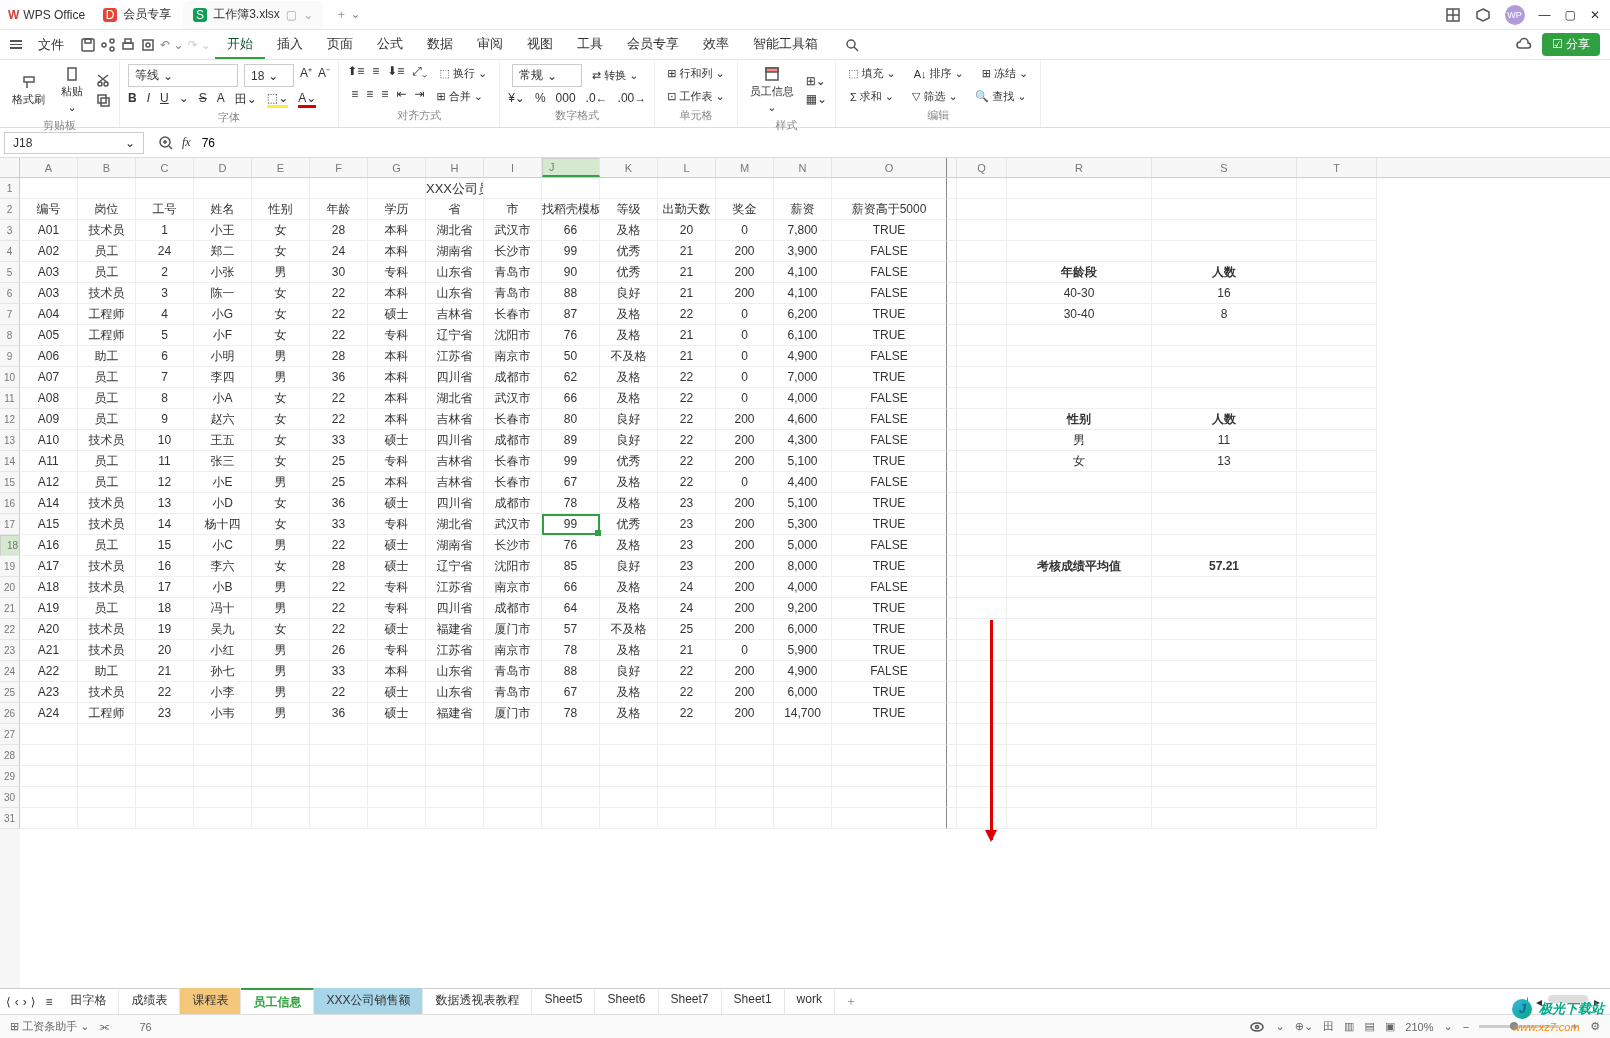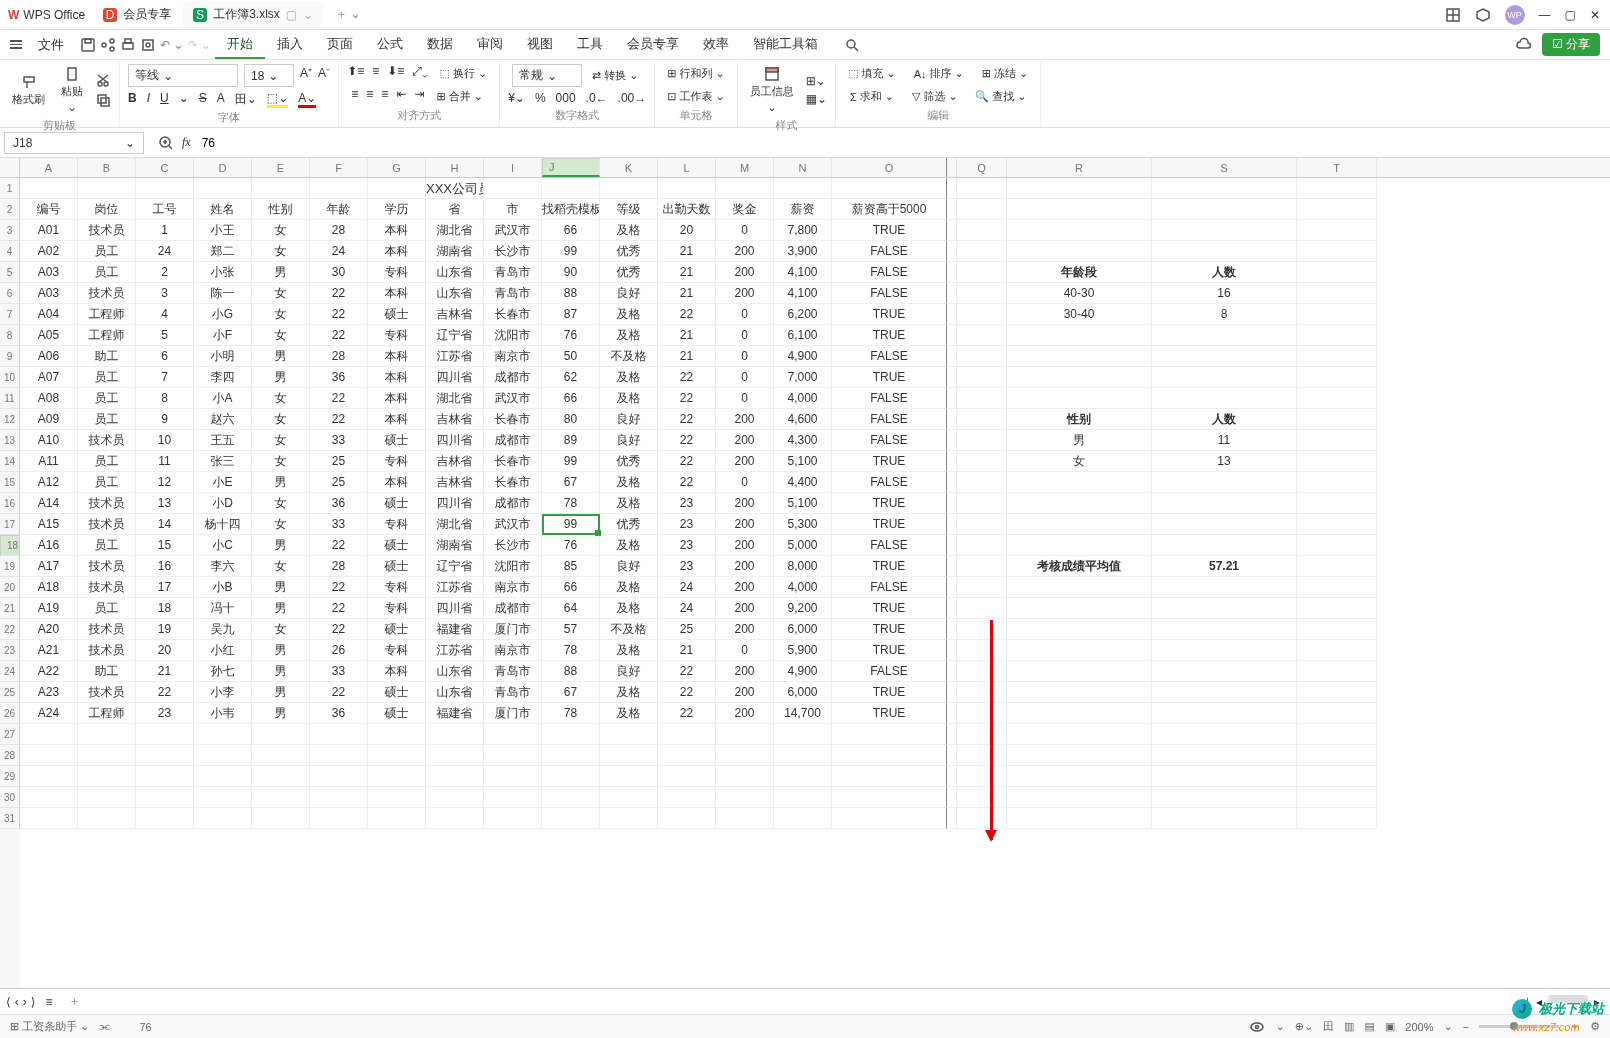--- a/index.html
+++ b/index.html
@@ -1036,20 +1036,33 @@
 </div>
 
 <div class="sheetbar">
   <div class="nav-arrows">
     <span>⟨</span>
     <span>‹</span>
     <span>›</span>
     <span>⟩</span>
     <span style="margin-left:6px">≡</span>
   </div>
+  <div id="sheettabs" style="display:flex">
+      <div class="sheet-tab">田字格</div>
+      <div class="sheet-tab">成绩表</div>
+      <div class="sheet-tab orange">课程表</div>
+      <div class="sheet-tab active">员工信息</div>
+      <div class="sheet-tab blue">XXX公司销售额</div>
+      <div class="sheet-tab">数据透视表教程</div>
+      <div class="sheet-tab">Sheet5</div>
+      <div class="sheet-tab">Sheet6</div>
+      <div class="sheet-tab">Sheet7</div>
+      <div class="sheet-tab">Sheet1</div>
+      <div class="sheet-tab">work</div>
+    </div>
   <span style="padding:0 10px;color:#888">＋</span>
   <div style="margin-left:auto;padding-right:10px;display:flex;gap:6px">
     <span>⫰</span>
     <span>◂</span>
     <div style="width:40px;height:8px;background:#ddd;border-radius:4px"></div>
     <span>▸</span>
   </div>
 </div>
 
 <div class="statusbar">
@@ -1059,21 +1072,21 @@
   <div class="statusbar-right">
     <svg class="svg-ic">
         <ellipse cx="8" cy="8" rx="6" ry="4"></ellipse>
         <circle cx="8" cy="8" r="1.5"></circle>
       </svg>⌄
     <span>⊕⌄</span>
     <span>田</span>
     <span>▥</span>
     <span>▤</span>
     <span>▣</span>
-    <span>200%</span>⌄
+    <span>210%</span>⌄
     <span>−</span>
     <div class="zoom-slider">
         <div class="zoom-thumb"></div>
       </div>
     <span>＋</span>
     <span>⚙</span>
   </div>
 </div>
 
 <div class="arrow-annot"></div>

